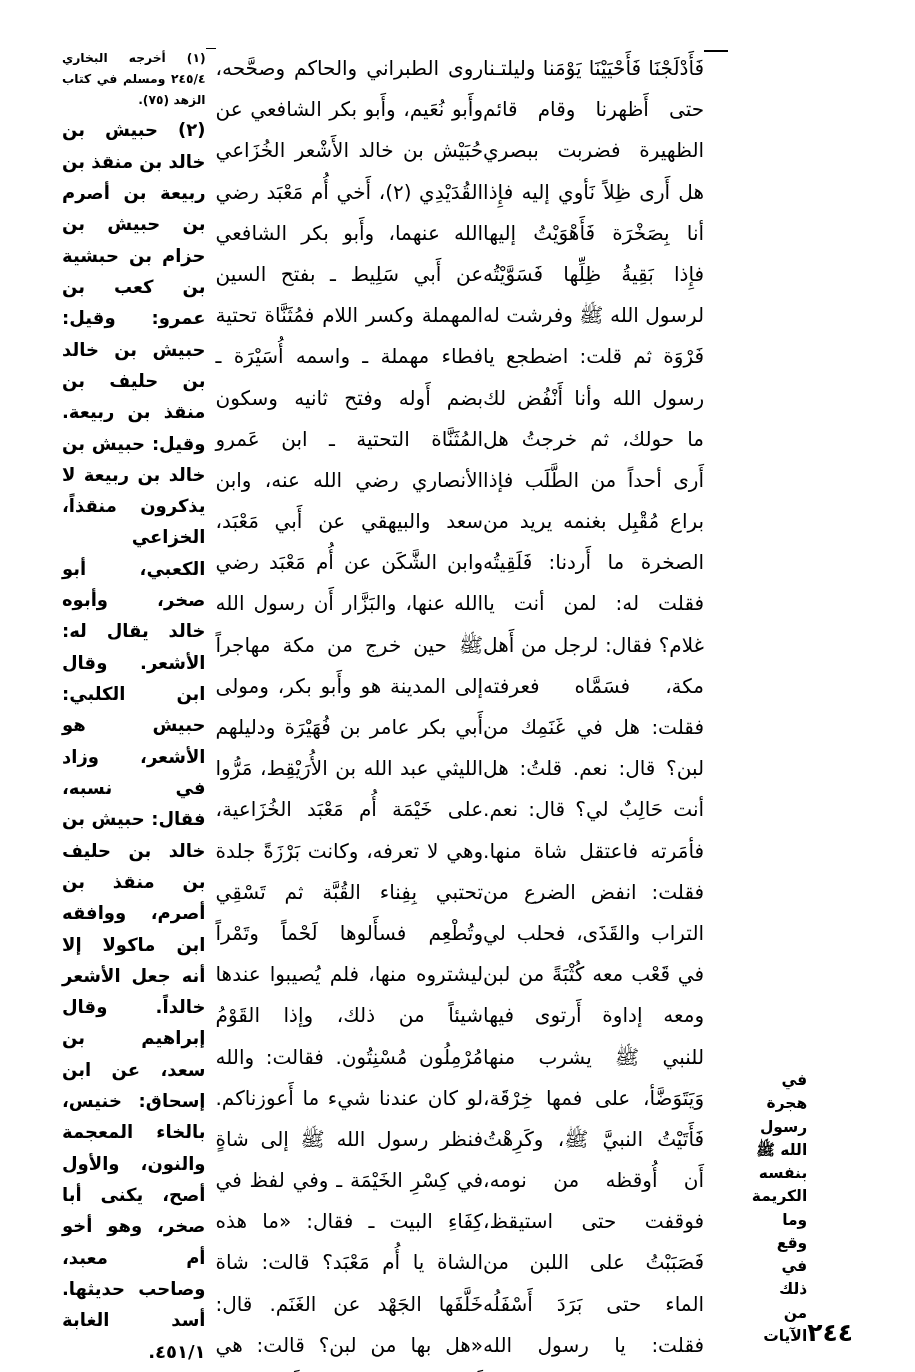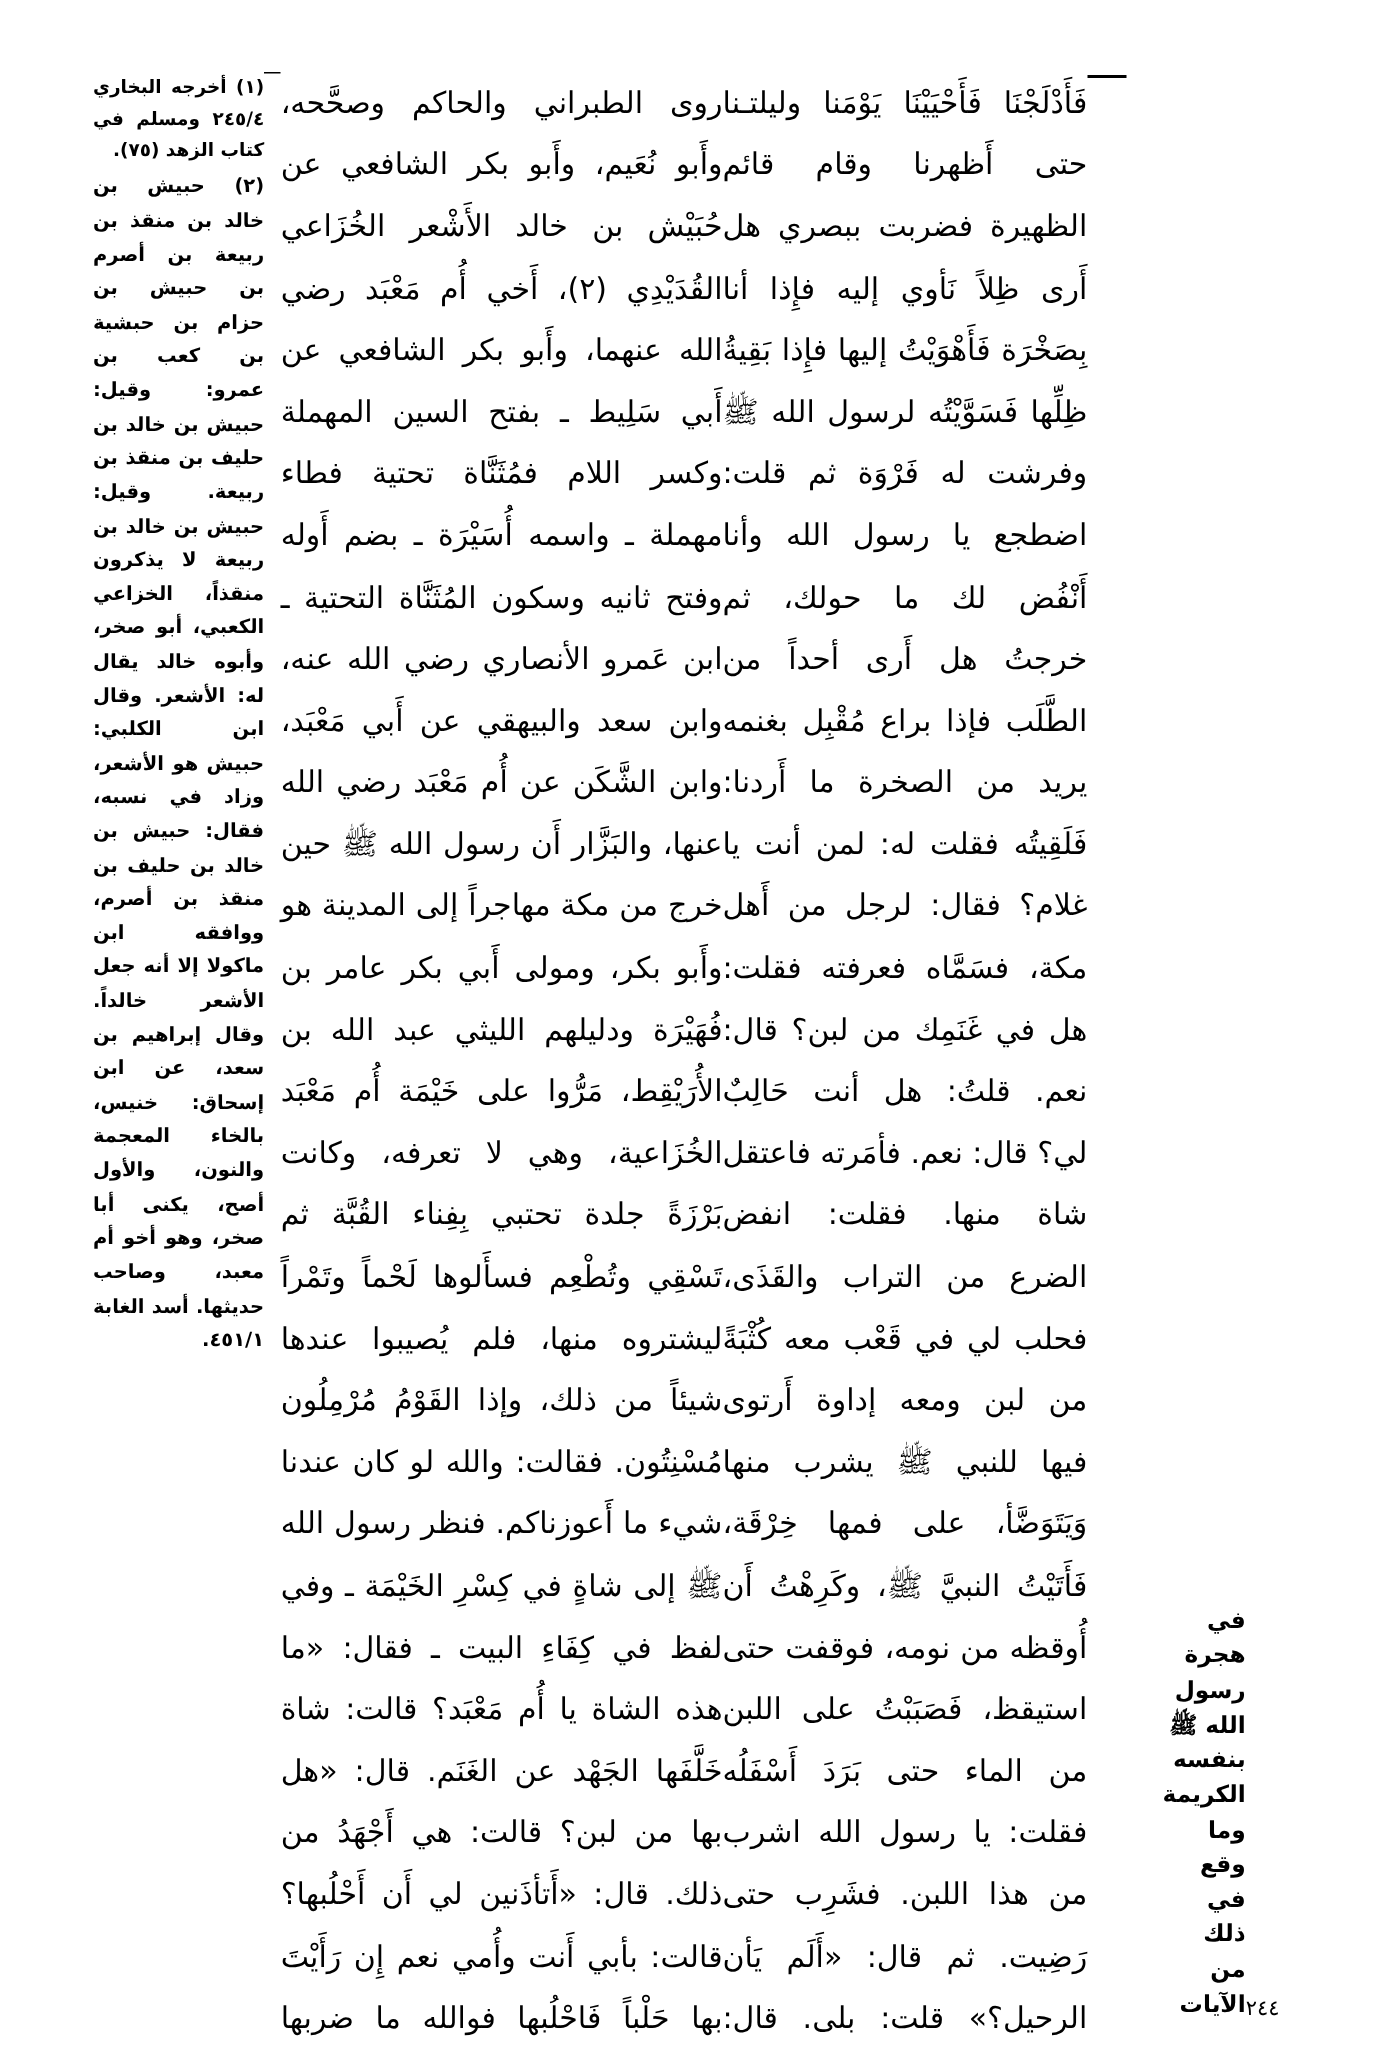--- a/index.html
+++ b/index.html
@@ -34,22 +34,22 @@
     letter-spacing: 0;
     padding-bottom: 6px;
   }
   .header-title {
     flex: 1;
     text-align: right;
     line-height: 1.5;
     padding-left: 24px;
   }
   .header-pageno {
-    font-size: 14px;
-    font-weight: normal;
+    font-size: 25px;
+    font-weight: bold;
     white-space: nowrap;
     padding-bottom: 1px;
   }
   .rule {
     border: 0;
     border-top: 2px solid #000;
     margin: 2px 0 14px 0;
     width: 100%;
   }
   
@@ -87,21 +87,21 @@
     line-height: 1.72;
     text-align: justify;
     text-align-last: right;
     font-weight: bold;
   }
   .footnotes p {
     margin: 0 0 3px 0;
     text-indent: 0;
   }
   .fn-2 {
-    font-size: 13px;
+    font-size: 18px;
     line-height: 1.74;
   }
 </style>
 </head>
 <body>
 
 <div class="page">
 
   <div class="header-row">
     <div class="header-title">في هجرة رسول الله ﷺ بنفسه الكريمة وما وقع في ذلك من الآيات</div>

